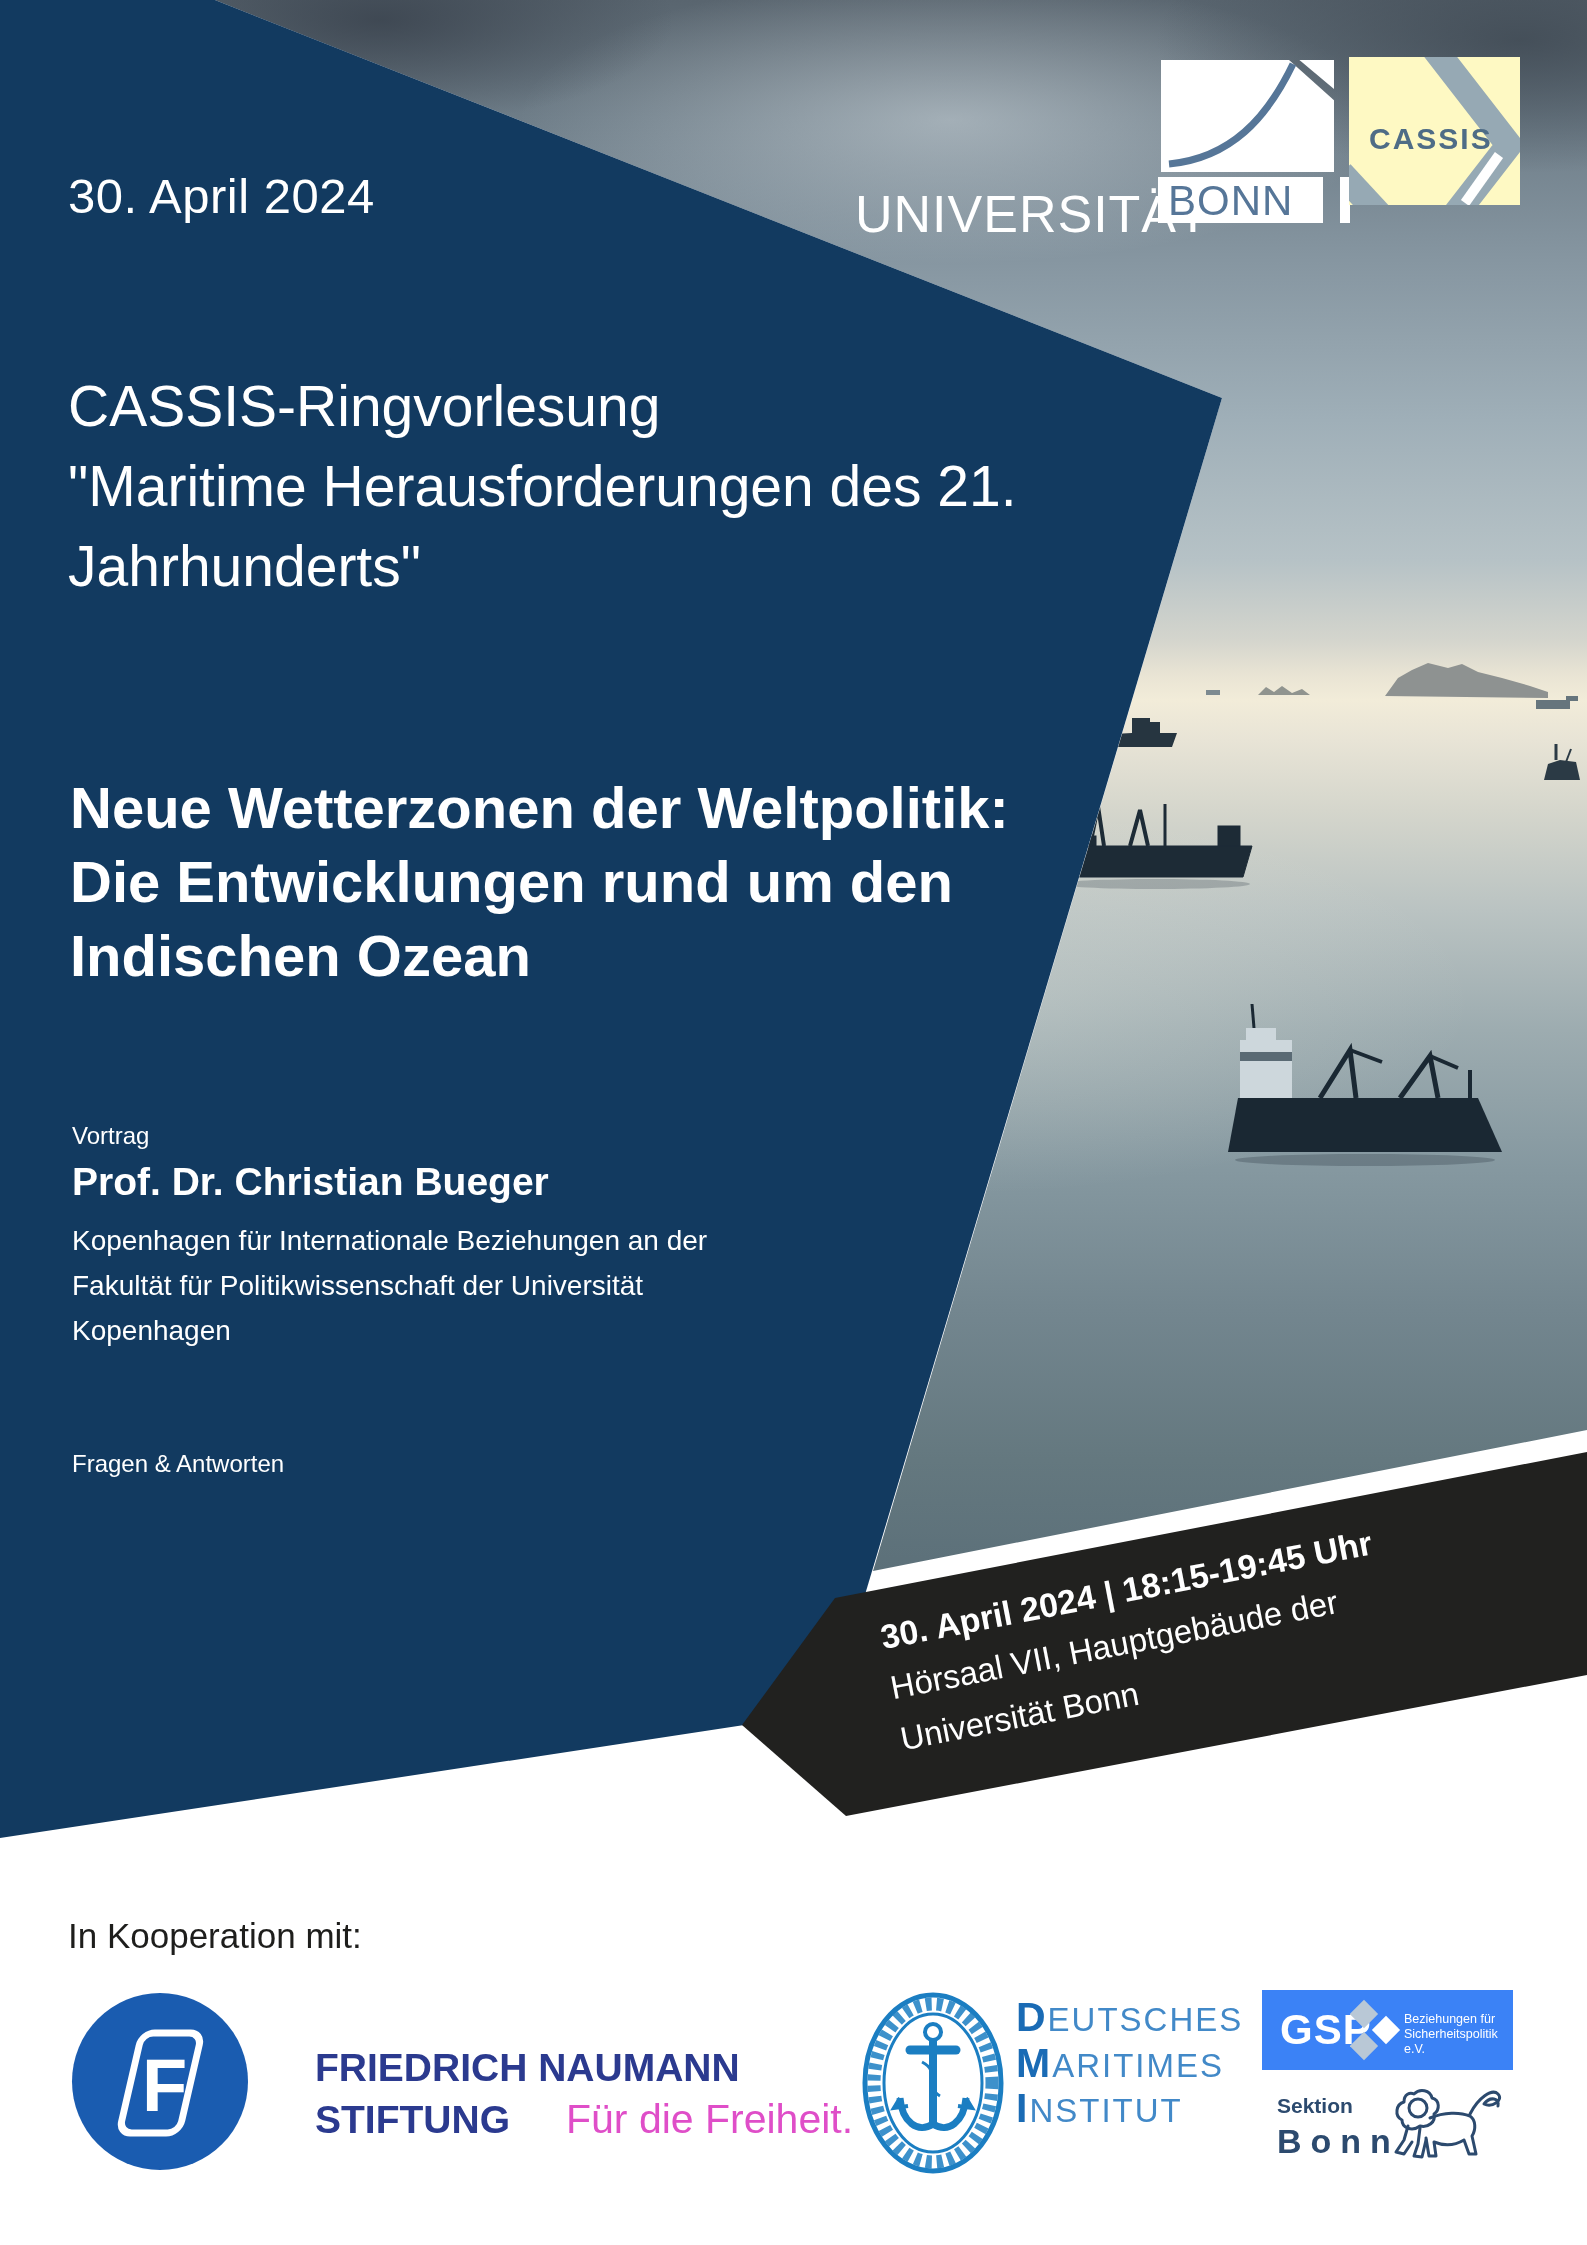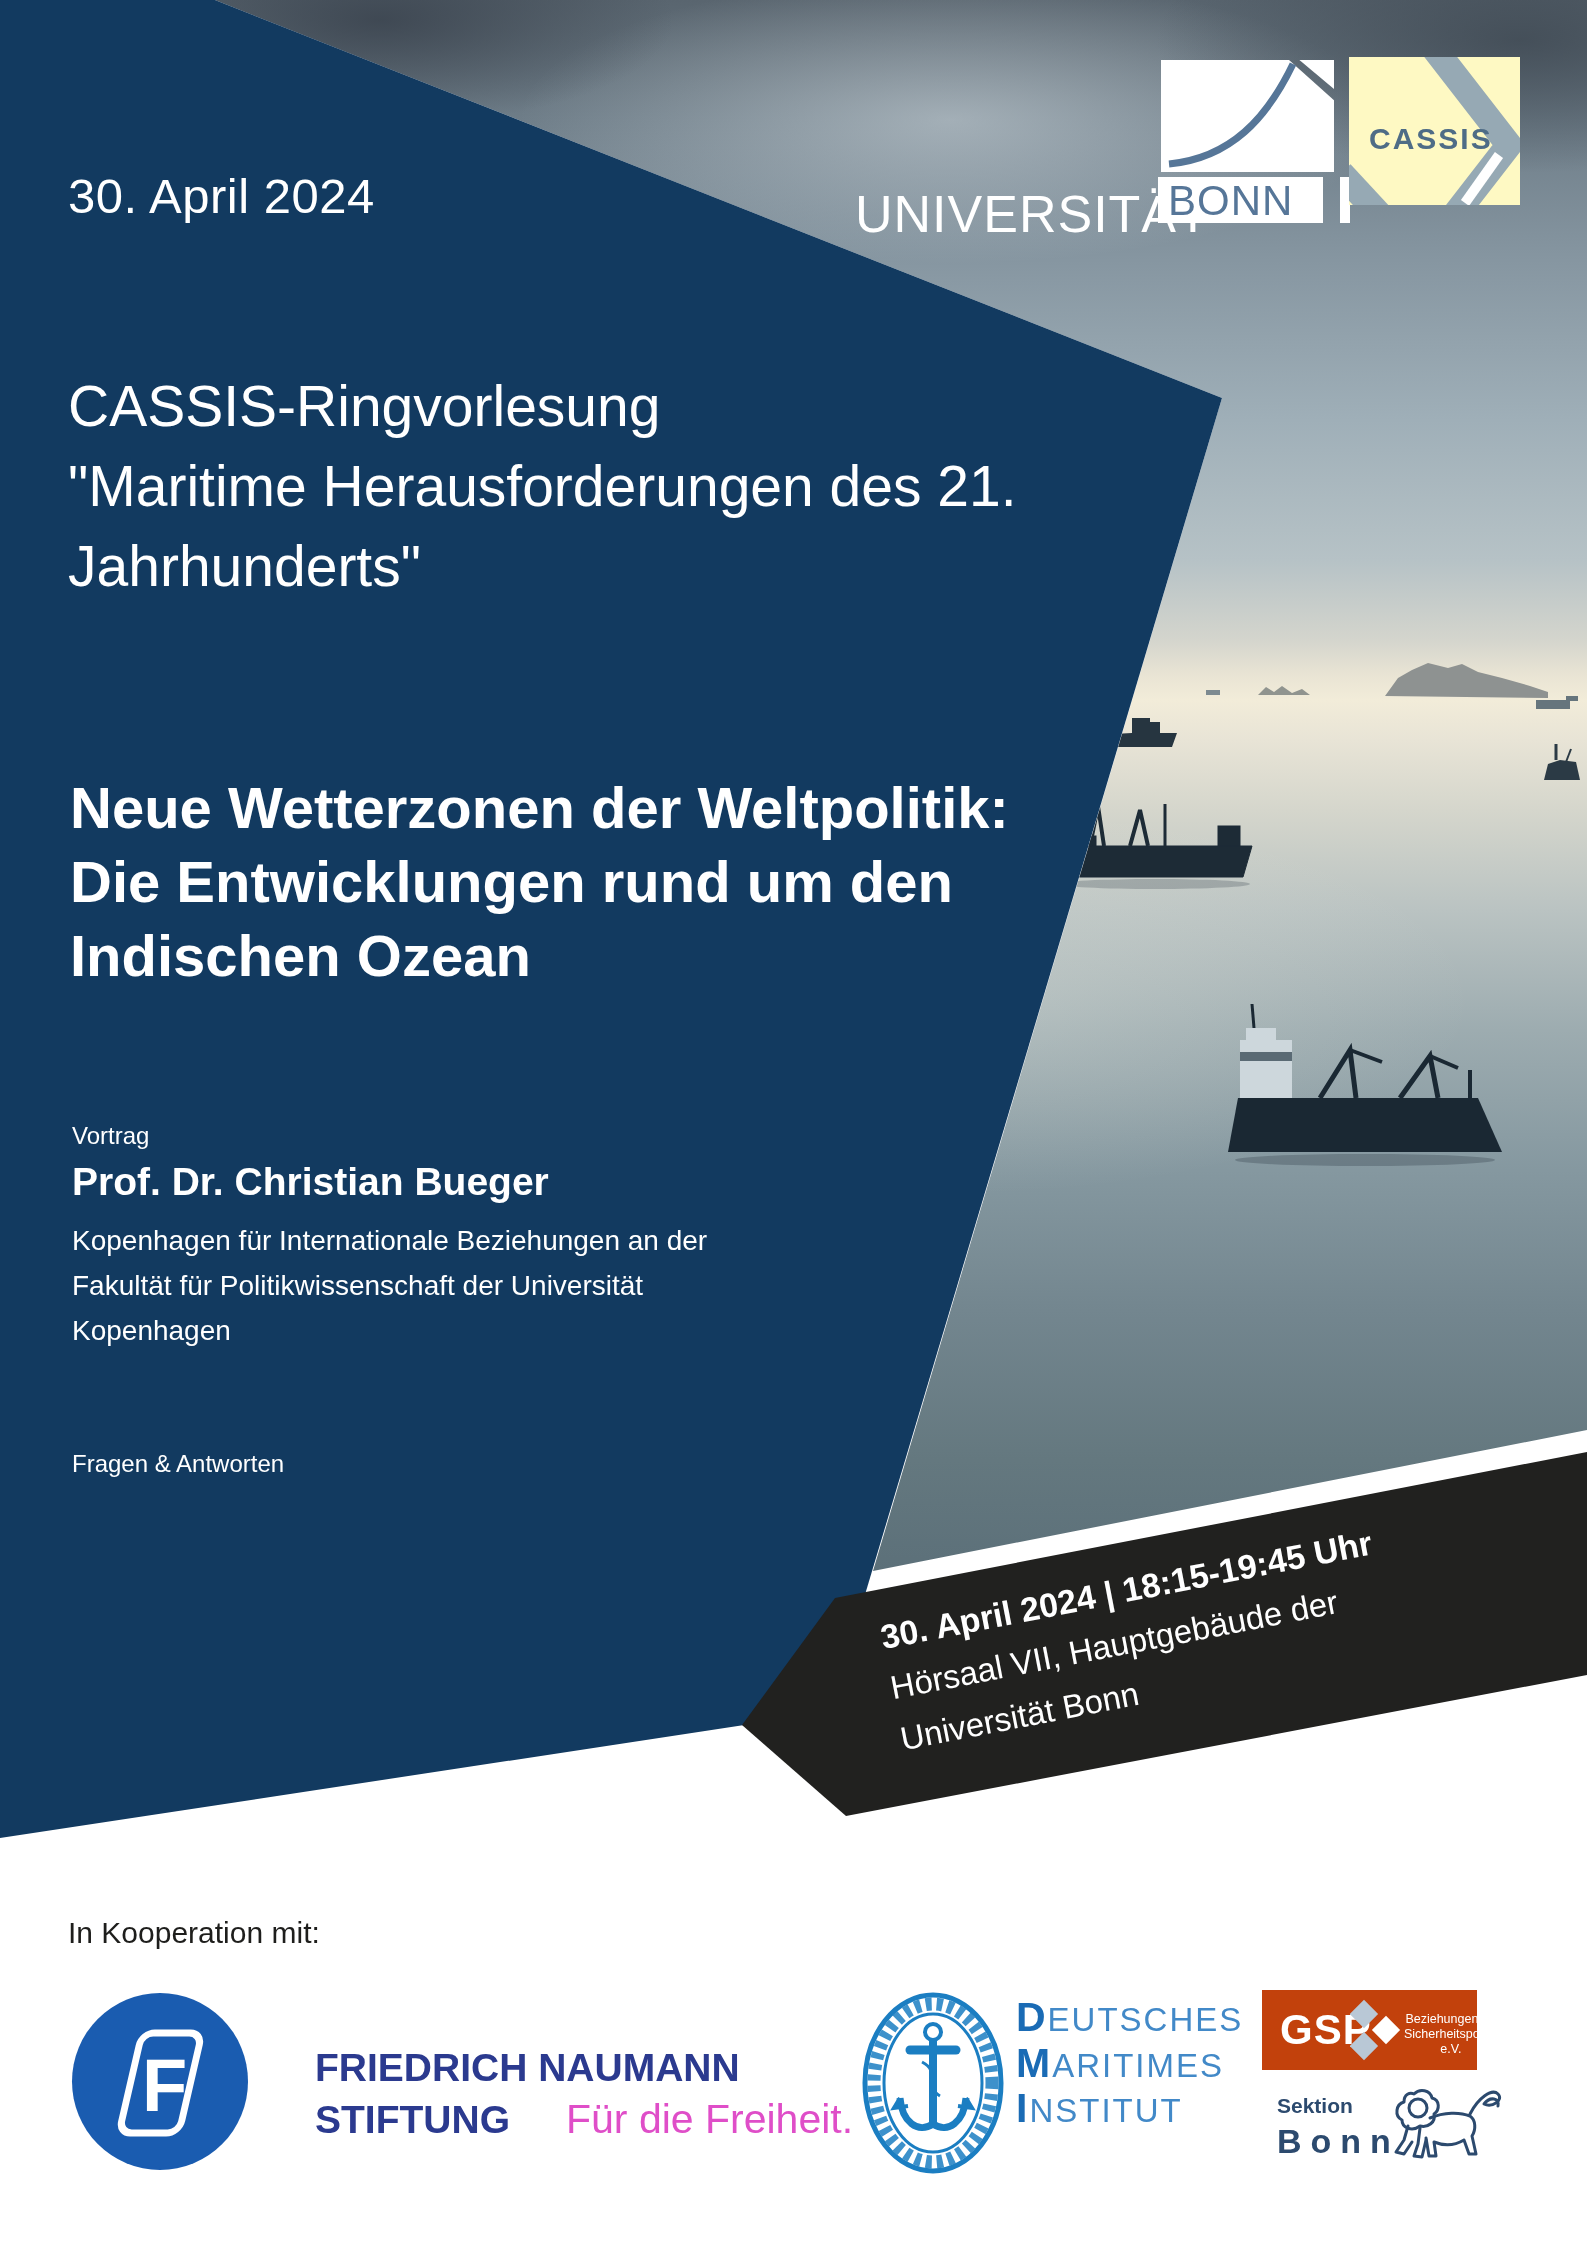--- a/index.html
+++ b/index.html
@@ -54,30 +54,30 @@
   .cassis{left:1349px;top:57px;width:171px;height:148px;background:#fef9c3;overflow:hidden;}
 
   
   .banner{position:absolute;left:0;top:0;width:1587px;height:2245px;background:#21211f;
     clip-path:polygon(835px 1598px,1587px 1452px,1587px 1675px,846px 1816px,742px 1725px);}
   .bannertext{left:876px;top:1612px;transform:rotate(-11deg);transform-origin:0 0;
     color:#fff;line-height:52px;font-size:33px;}
   .bannertext .b1{font-size:34px;font-weight:700;}
 
   
-  .koop{left:68px;top:1916px;font-size:30px;color:#1e1e1c;}
+  .koop{left:68px;top:1916px;font-size:35px;color:#1e1e1c;}
   .fnscircle{left:72px;top:1993px;width:176px;height:177px;border-radius:50%;background:#1a5cb0;}
   .fns1{left:315px;top:2046px;font-size:39px;font-weight:700;color:#2b3a8f;}
   .fns2{left:315px;top:2098px;font-size:39px;font-weight:700;color:#2b3a8f;}
   .fnstag{left:566px;top:2096px;font-size:41px;color:#df4ec8;}
   .dmiseal{left:862px;top:1992px;}
   .dmitext{left:1016px;top:1996px;}
   .dmiline{font-size:33px;line-height:43.5px;color:#4289c8;letter-spacing:2px;white-space:nowrap;}
   .dmiline b{font-size:41px;font-weight:700;color:#1a6bb5;}
-  .gspbox{left:1262px;top:1990px;width:215px;height:80px;background:#c2410c;text-align:center;}
+  .gspbox{left:1262px;top:1990px;width:251px;height:80px;background:#3b82f6;}
   .gspacr{left:18px;top:16px;font-size:42px;font-weight:700;color:#fff;letter-spacing:1px;}
   .gspdia{left:88px;top:8px;}
   .gspname{left:142px;top:22px;font-size:12.5px;line-height:15px;color:#fff;}
   .sektion{left:1277px;top:2094px;font-size:21px;font-weight:700;color:#2c4a6e;}
   .bonncity{left:1277px;top:2122px;font-size:34px;font-weight:700;color:#2c4a6e;letter-spacing:9px;}
   .lion{left:1374px;top:2080px;}
 </style>
 </head>
 <body>
 

